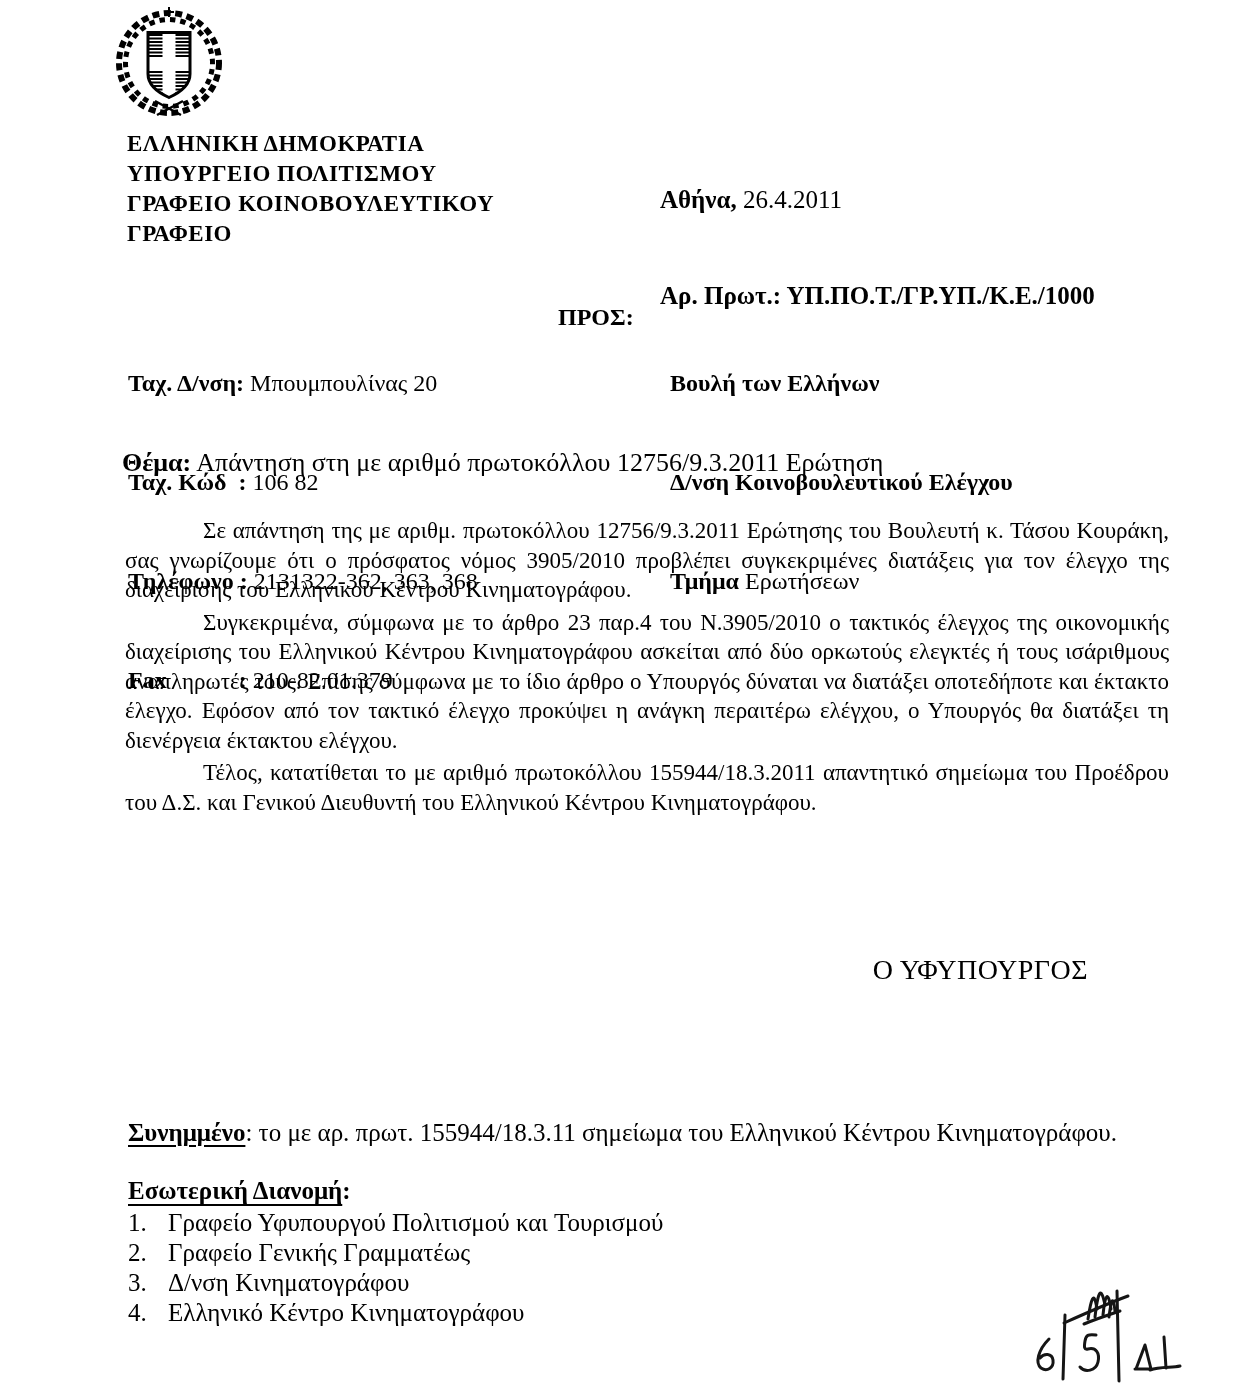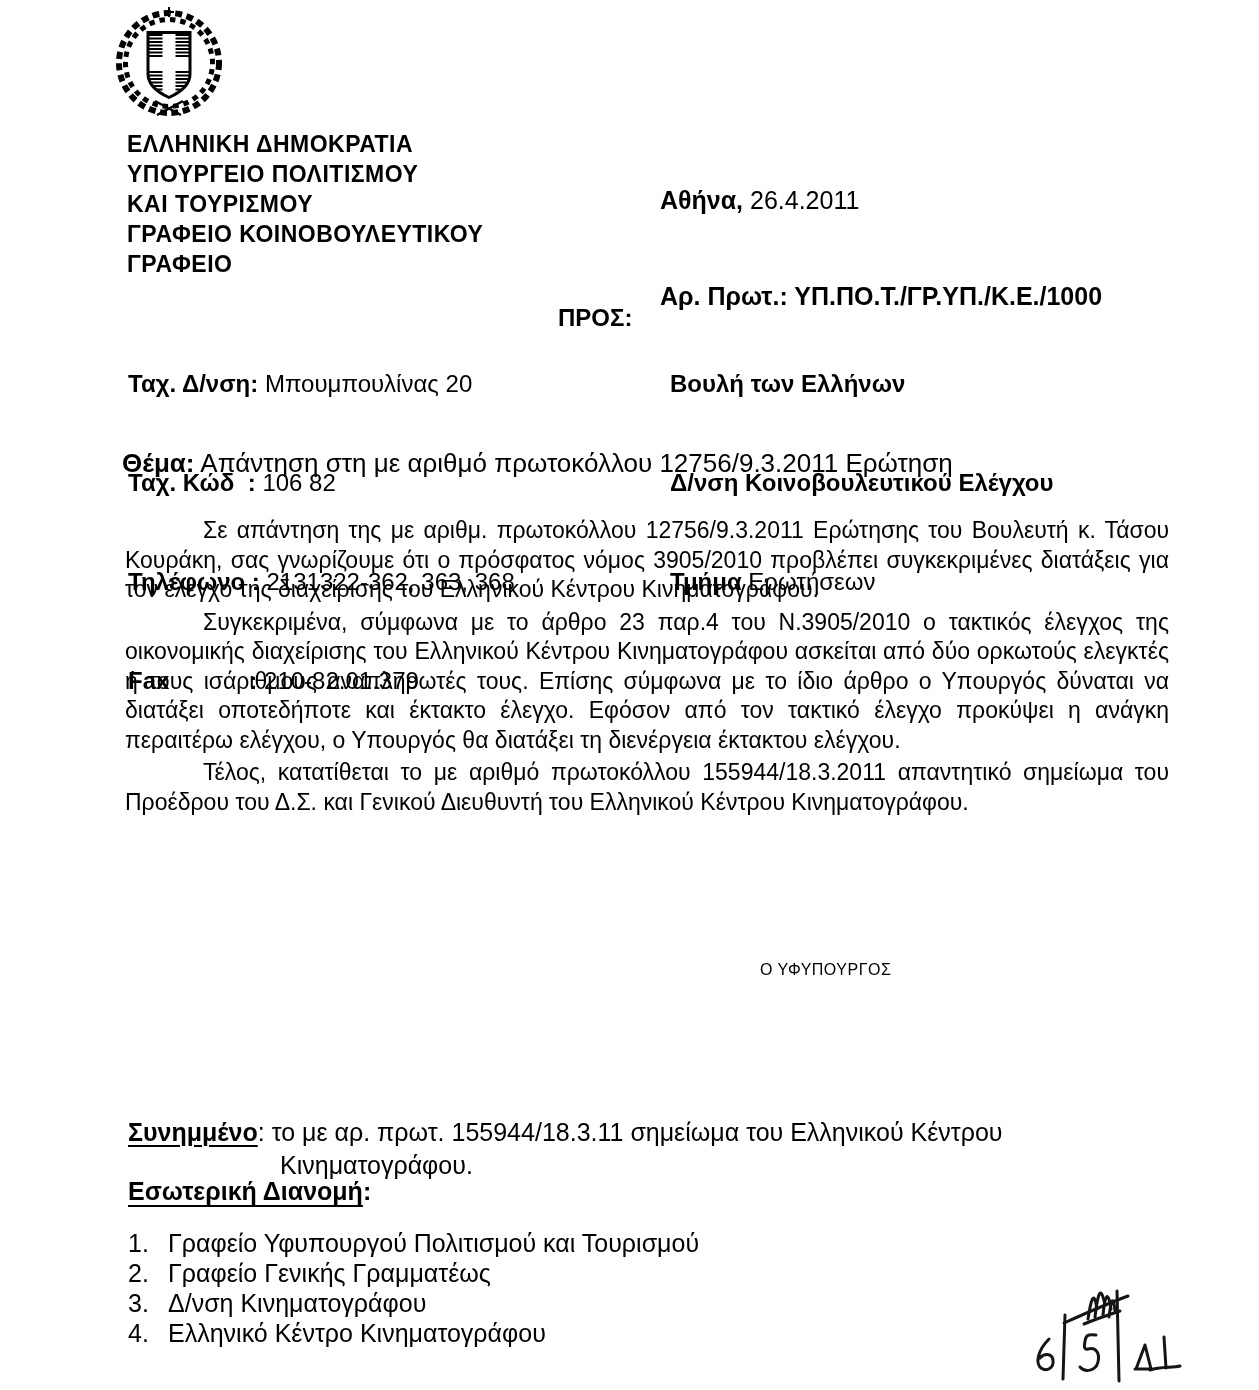--- a/index.html
+++ b/index.html
@@ -1,18 +1,18 @@
 <!DOCTYPE html>
 <html><head>
 <meta charset="utf-8">
 <style>
   html,body { margin:0; padding:0; background:#ffffff; }
   .page {
     position:relative; width:1259px; height:1390px; background:#ffffff;
-    font-family:Liberation Sans, sans-serif; color:#000; overflow:hidden;
+    font-family:Liberation Serif, serif; color:#000; overflow:hidden;
     -webkit-font-smoothing:antialiased;
   }
   .prewrap { white-space:pre-wrap; }
 
   
   .emblem { position:absolute; left:105px; top:6px; width:128px; height:114px; }
 
   
   .letterhead { position:absolute; left:127px; top:129px; font-size:23px; font-weight:700; line-height:30px; letter-spacing:0.5px; }
 
@@ -33,29 +33,29 @@
 
   
   .subject { position:absolute; left:122px; top:447px; width:1050px; font-size:26px; line-height:32px; white-space:pre-wrap; }
   .subject b { font-weight:700; }
 
   
   .letter-body { position:absolute; left:125px; top:516px; width:1044px; font-size:23px; line-height:29.5px; text-align:justify; }
   .letter-body p { margin:0 0 3px 0; text-indent:78px; }
 
   
-  .signature { position:absolute; left:760px; top:953px; width:360px; text-align:left; font-size:16px; line-height:33px; letter-spacing:0.5px; }
+  .signature { position:absolute; left:728px; top:953px; width:360px; text-align:right; font-size:28px; line-height:33px; letter-spacing:0.5px; }
 
   
   .attachment { position:absolute; left:128px; top:1116px; width:900px; font-size:25px; line-height:33px; padding-left:152px; text-indent:-152px; white-space:pre-wrap; }
   .attachment .att-label { font-weight:700; text-decoration:underline; text-underline-offset:4px; text-decoration-thickness:2px; }
 
   
   .distribution { position:absolute; left:128px; top:1176px; font-size:25px; line-height:30px; }
-  .distribution-heading { font-weight:700; margin-bottom:22px; }
+  .distribution-heading { font-weight:700; margin-bottom:2px; }
   .distribution-heading .dh-label { text-decoration:underline; text-underline-offset:5px; text-decoration-thickness:2px; }
   .dist-item { display:flex; }
   .dist-num { width:40px; flex:0 0 40px; }
 
   
   .handwriting { position:absolute; left:1018px; top:1276px; width:200px; height:112px; }
 </style>
 </head>
 <body>
 
@@ -73,21 +73,20 @@
       <path d="M70.5,29 H84.5 M70.5,32.5 H84.5 M70.5,36 H84.5 M70.5,39.5 H84.5 M70.5,43 H84.5 M70.5,46.5 H84.5 M70.5,50 H84.5"></path>
       <path d="M43.5,66 H57.5 M43.5,69.5 H57.5 M44,73 H57.5 M45.5,76.5 H57.5 M47.5,80 H57.5 M50.5,83.5 H57.5 M55,87 H57.5"></path>
       <path d="M70.5,66 H84.5 M70.5,69.5 H84.5 M70.5,73 H84 M70.5,76.5 H82.5 M70.5,80 H80.5 M70.5,83.5 H77.5 M70.5,87 H73"></path>
     </g>
     <path d="M43,26.5 L85,26.5 L85,68 Q85,82 64,91.5 Q43,82 43,68 Z" stroke="#000" stroke-width="3" fill="none"></path>
   </svg>
 
   <div class="letterhead">
     <div>ΕΛΛΗΝΙΚΗ ΔΗΜΟΚΡΑΤΙΑ</div>
     <div>ΥΠΟΥΡΓΕΙΟ ΠΟΛΙΤΙΣΜΟΥ</div>
-    <div>ΚΑΙ ΤΟΥΡΙΣΜΟΥ</div>
     <div>ΓΡΑΦΕΙΟ ΚΟΙΝΟΒΟΥΛΕΥΤΙΚΟΥ</div>
     <div>ΓΡΑΦΕΙΟ</div>
   </div>
 
   <div class="reference">
     <div><b>Αθήνα,</b><span> 26.4.2011</span></div>
     <div><b>Αρ. Πρωτ.:</b><b> ΥΠ.ΠΟ.Τ./ΓΡ.ΥΠ./Κ.Ε./1000</b></div>
   </div>
 
   <div class="contact">

